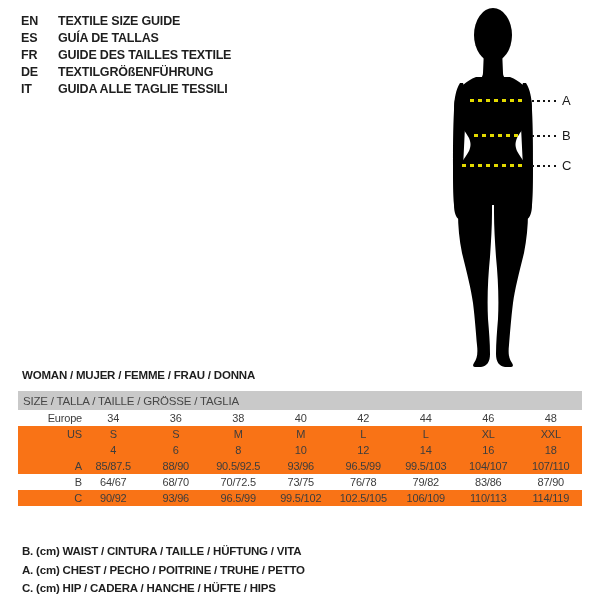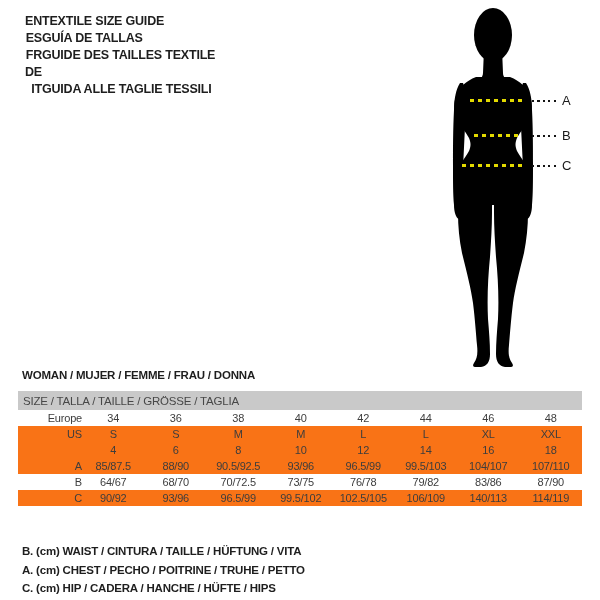--- a/index.html
+++ b/index.html
@@ -1,21 +1,21 @@
 <!DOCTYPE html>
 <html><head>
 <meta charset="utf-8">
 <style>
   html,body{margin:0;padding:0;background:#fff;}
   .canvas{
     position:relative;width:600px;height:600px;background:#ffffff;
     font-family:"Liberation Sans",sans-serif;color:#222;overflow:hidden;
   }
   
-  .langs{position:absolute;left:5px;top:13px;text-align:right;}
+  .langs{position:absolute;left:21px;top:13px;}
   .lang-row{display:flex;line-height:17px;font-size:12.5px;font-weight:700;
     letter-spacing:-0.2px;color:#1e1e1e;}
   .lang-code{width:37px;flex:0 0 37px;}
   
   .figure{position:absolute;left:413px;top:7px;width:160px;height:360px;}
   .figure svg{display:block;width:160px;height:360px;}
   
   .yline{position:absolute;height:2.5px;
     background:repeating-linear-gradient(90deg,#e3da00 0 4.5px,rgba(0,0,0,0) 4.5px 8px);}
   .dots{position:absolute;height:2px;
@@ -54,20 +54,21 @@
     <div class="lang-row">
       <span class="lang-code">ES</span>
       <span class="lang-label">GUÍA DE TALLAS</span>
     </div>
     <div class="lang-row">
       <span class="lang-code">FR</span>
       <span class="lang-label">GUIDE DES TAILLES TEXTILE</span>
     </div>
     <div class="lang-row">
       <span class="lang-code">DE</span>
+      <span class="lang-label">TEXTILGRÖßENFÜHRUNG</span>
     </div>
     <div class="lang-row">
       <span class="lang-code">IT</span>
       <span class="lang-label">GUIDA ALLE TAGLIE TESSILI</span>
     </div>
   </div>
 
   <div class="figure">
     <svg viewBox="0 0 160 360" xmlns="http://www.w3.org/2000/svg">
       <g fill="#000000">
@@ -203,21 +204,21 @@
           <td>87/90</td>
         </tr>
         <tr class="band">
           <td class="rowlabel">C</td>
           <td>90/92</td>
           <td>93/96</td>
           <td>96.5/99</td>
           <td>99.5/102</td>
           <td>102.5/105</td>
           <td>106/109</td>
-          <td>140/113</td>
+          <td>110/113</td>
           <td>114/119</td>
         </tr>
       </tbody>
   </table>
 
   <div class="legend">
     <div class="legend-line">B. (cm) WAIST / CINTURA / TAILLE / HÜFTUNG / VITA</div>
     <div class="legend-line">A. (cm) CHEST / PECHO / POITRINE / TRUHE / PETTO</div>
     <div class="legend-line">C. (cm) HIP / CADERA / HANCHE / HÜFTE / HIPS</div>
   </div>

